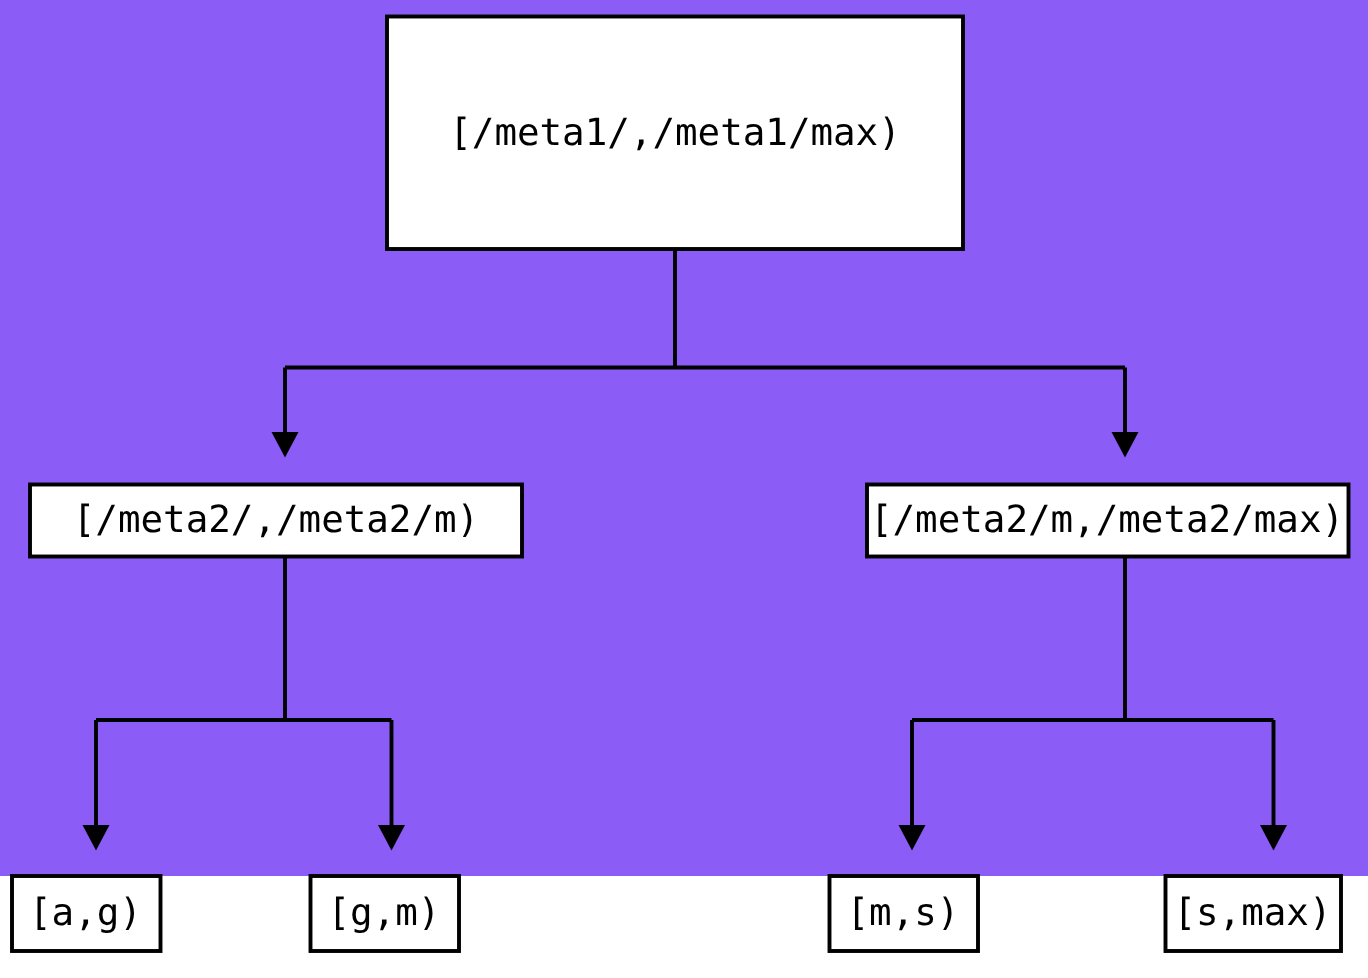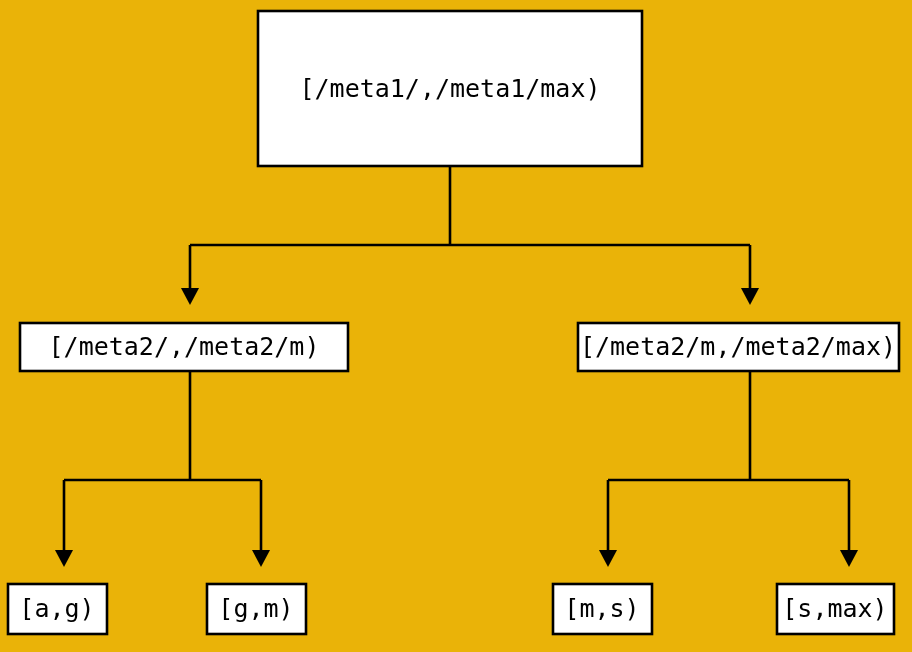--- a/index.html
+++ b/index.html
@@ -9,22 +9,22 @@
   }
   body {
     width: 912px;
     height: 652px;
     font-family: "DejaVu Sans Mono", monospace;
     overflow: hidden;
   }
   #diagram-root {
     position: relative;
     width: 912px;
-    height: 652px;
-    background: #eab308;
+    height: 584px;
+    background: #8b5cf6;
   }
   svg.tree-canvas {
     position: absolute;
     top: 0;
     left: 0;
     width: 912px;
     height: 652px;
     display: block;
   }
   .node-box {

